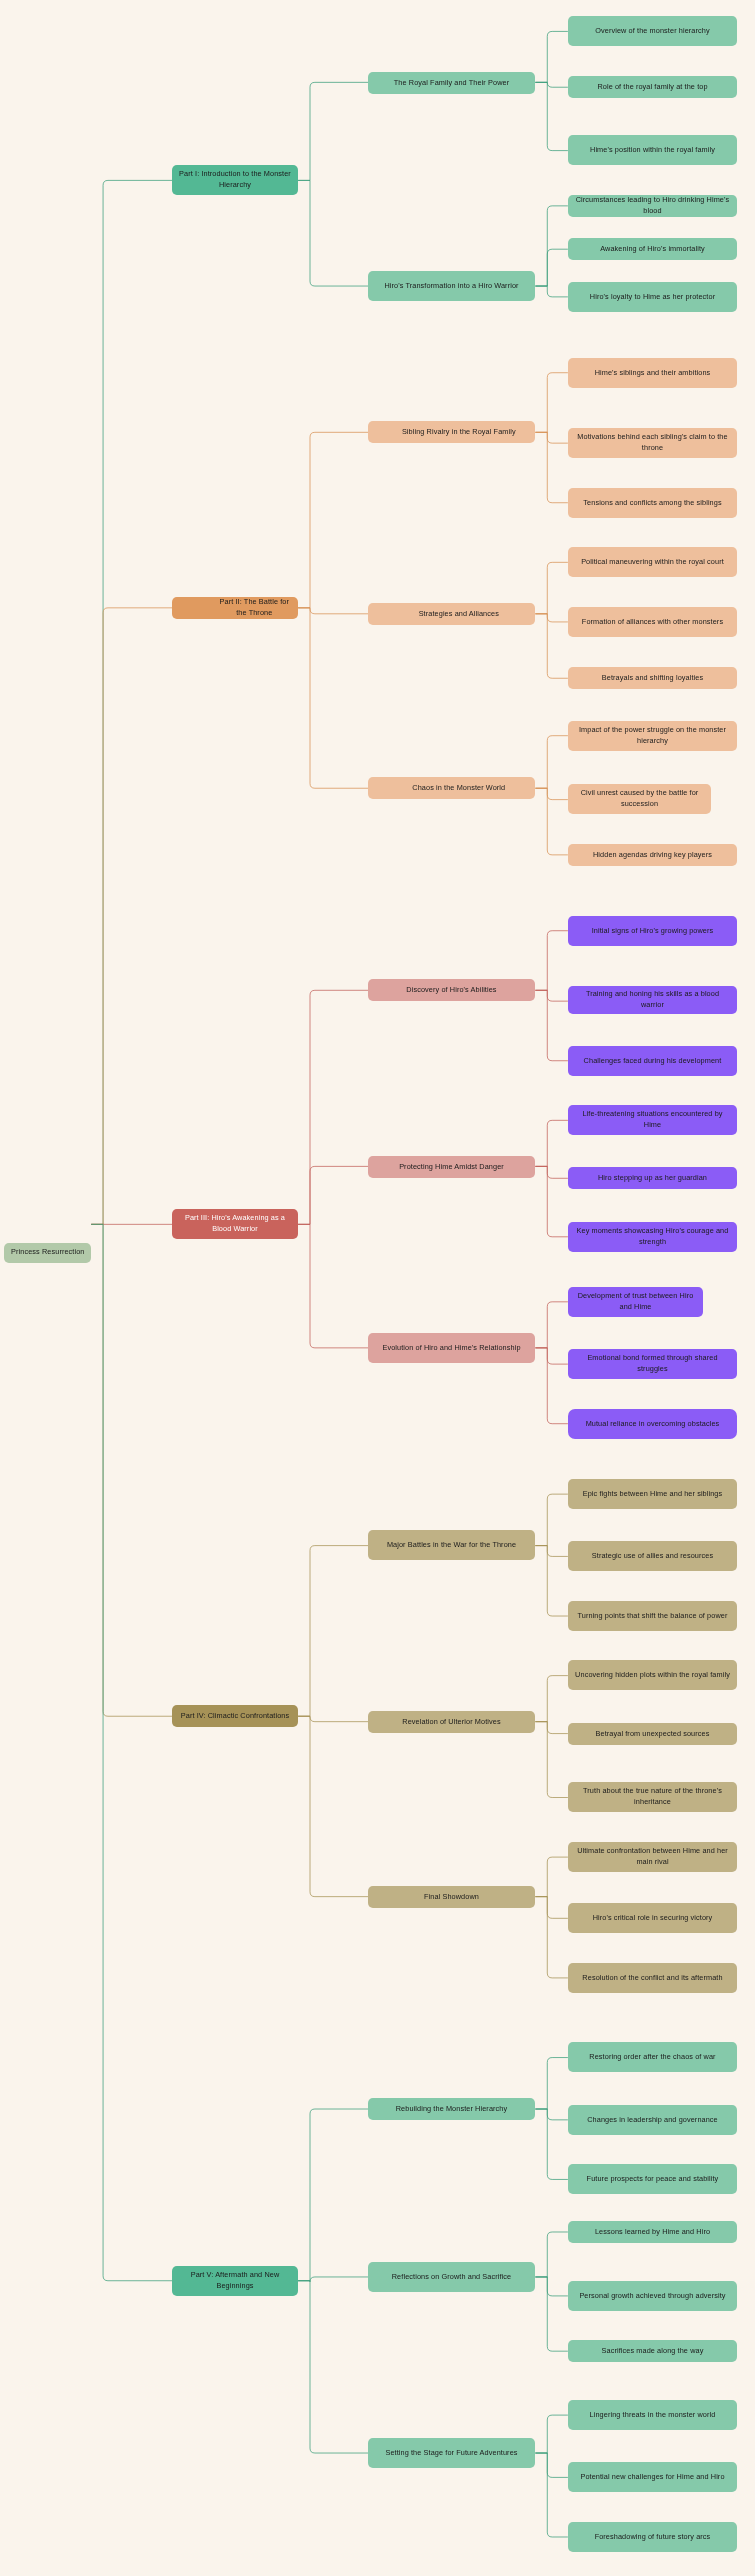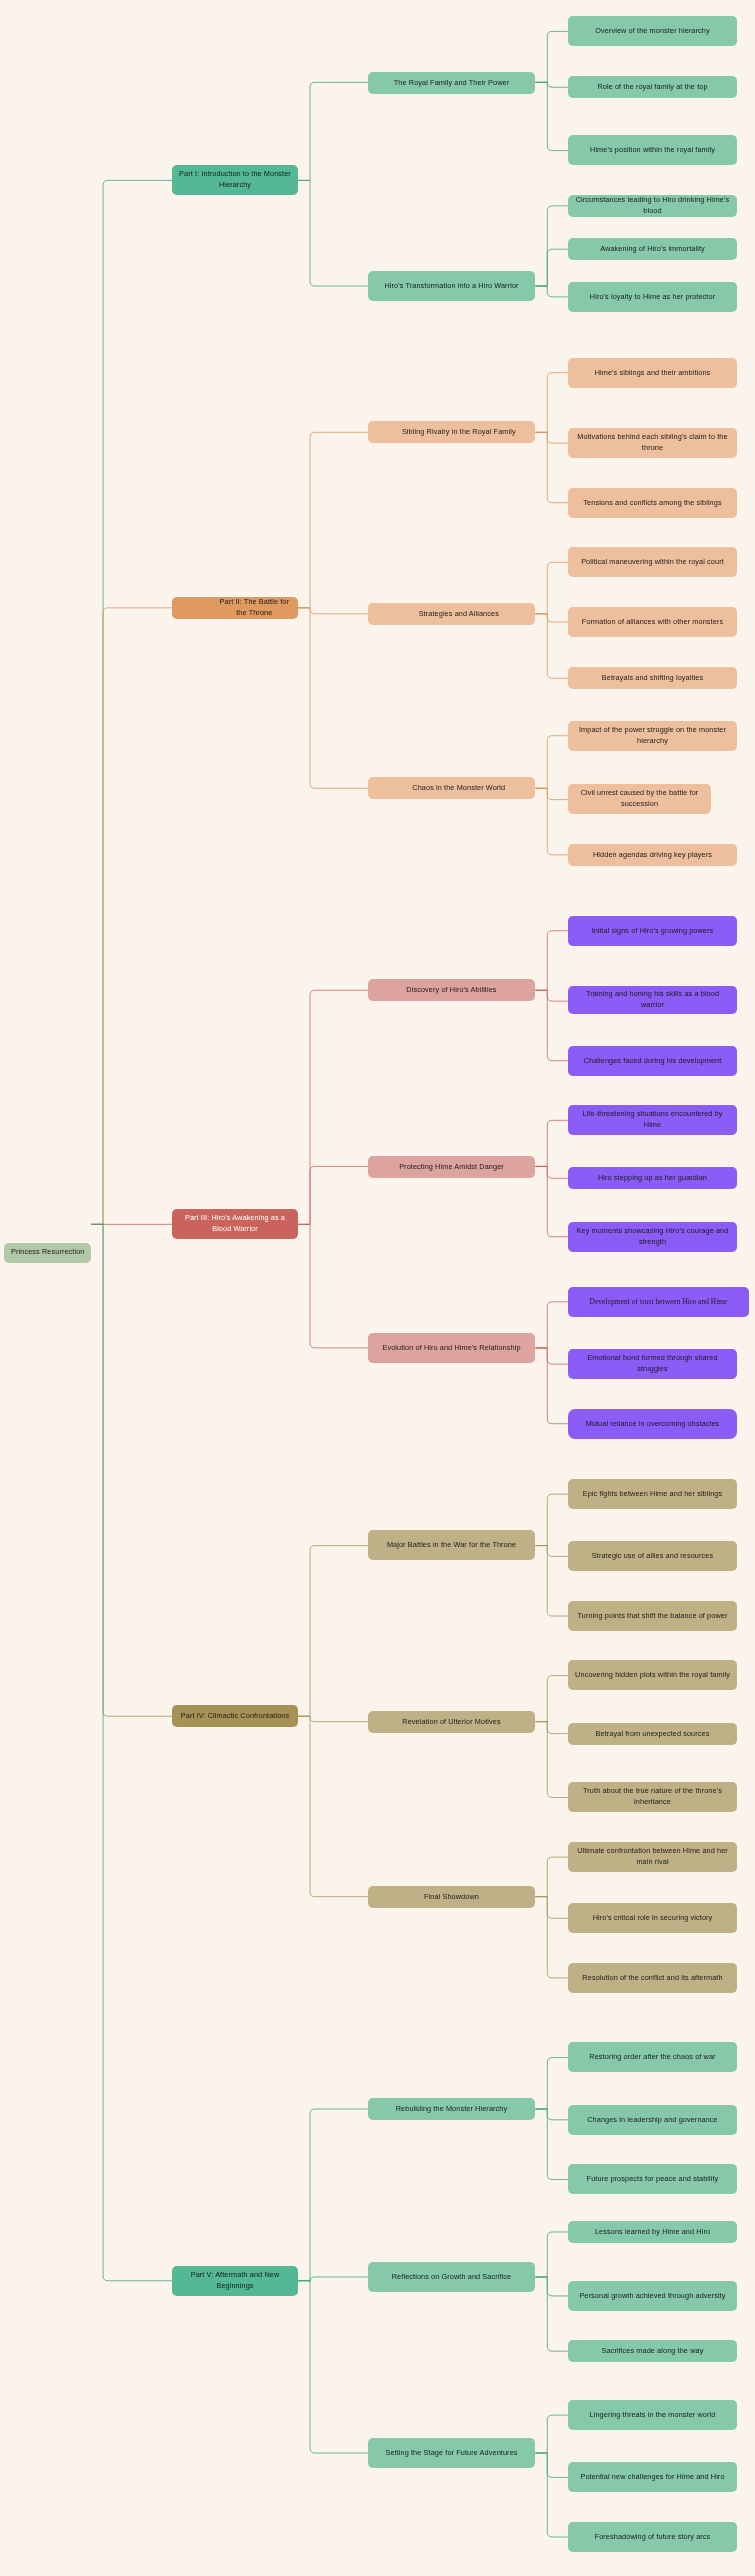--- a/index.html
+++ b/index.html
@@ -139,21 +139,21 @@
       <div class="node r1" style="left: 172px; top: 1209px; width: 126px; height: 30px;">Part III: Hiro's Awakening as a Blood Warrior</div>
       <div class="node r2" style="left: 368px; top: 979px; width: 167px; height: 21.7px;">Discovery of Hiro's Abilities</div>
       <div class="node r3" style="left: 568px; top: 916px; width: 169px; height: 30px;">Initial signs of Hiro's growing powers</div>
       <div class="node r3" style="left: 568px; top: 986px; width: 169px; height: 28px;">Training and honing his skills as a blood warrior</div>
       <div class="node r3" style="left: 568px; top: 1046px; width: 169px; height: 30px;">Challenges faced during his development</div>
       <div class="node r2" style="left: 368px; top: 1156px; width: 167px; height: 21.7px;">Protecting Hime Amidst Danger</div>
       <div class="node r3" style="left: 568px; top: 1105px; width: 169px; height: 30px;">Life-threatening situations encountered by Hime</div>
       <div class="node r3" style="left: 568px; top: 1167px; width: 169px; height: 21.7px;">Hiro stepping up as her guardian</div>
       <div class="node r3" style="left: 568px; top: 1222px; width: 169px; height: 30px;">Key moments showcasing Hiro's courage and strength</div>
       <div class="node r2" style="left: 368px; top: 1333px; width: 167px; height: 30px;">Evolution of Hiro and Hime's Relationship</div>
-      <div class="node r3" style="left: 568px; top: 1287px; width: 181px; height: 30px; font-family: Liberation Serif, serif;">Development of trust between Hiro and Hime</div>
+      <div class="node r3" style="left: 568px; top: 1287px; width: 135px; height: 30px;">Development of trust between Hiro and Hime</div>
       <div class="node r3" style="left: 568px; top: 1349px; width: 169px; height: 30px;">Emotional bond formed through shared struggles</div>
       <div class="node r3" style="left: 568px; top: 1409px; width: 169px; height: 30px; border-radius: 7px;">Mutual reliance in overcoming obstacles</div>
       <div class="node k1" style="left: 172px; top: 1705px; width: 126px; height: 21.7px;">Part IV: Climactic Confrontations</div>
       <div class="node k2" style="left: 368px; top: 1530px; width: 167px; height: 30px;">Major Battles in the War for the Throne</div>
       <div class="node k3" style="left: 568px; top: 1479px; width: 169px; height: 30px;">Epic fights between Hime and her siblings</div>
       <div class="node k3" style="left: 568px; top: 1541px; width: 169px; height: 30px;">Strategic use of allies and resources</div>
       <div class="node k3" style="left: 568px; top: 1601px; width: 169px; height: 30px;">Turning points that shift the balance of power</div>
       <div class="node k2" style="left: 368px; top: 1711px; width: 167px; height: 21.7px;">Revelation of Ulterior Motives</div>
       <div class="node k3" style="left: 568px; top: 1660px; width: 169px; height: 30px;">Uncovering hidden plots within the royal family</div>
       <div class="node k3" style="left: 568px; top: 1723px; width: 169px; height: 21.7px;">Betrayal from unexpected sources</div>

